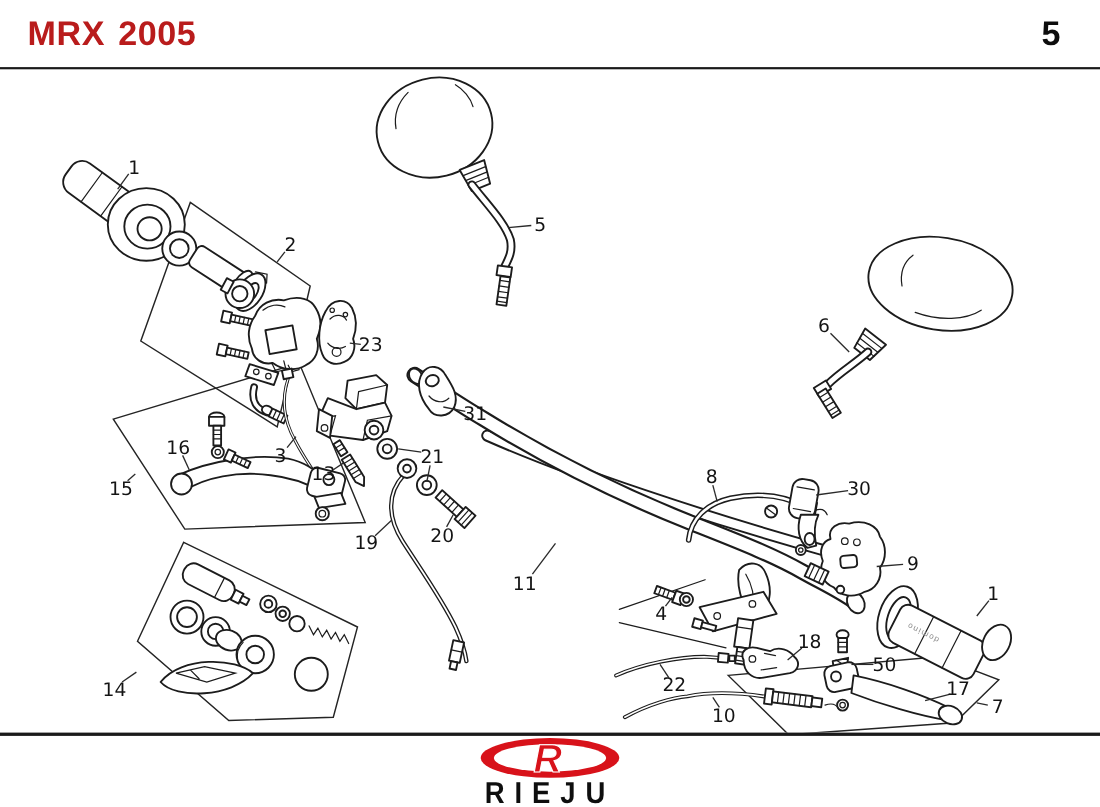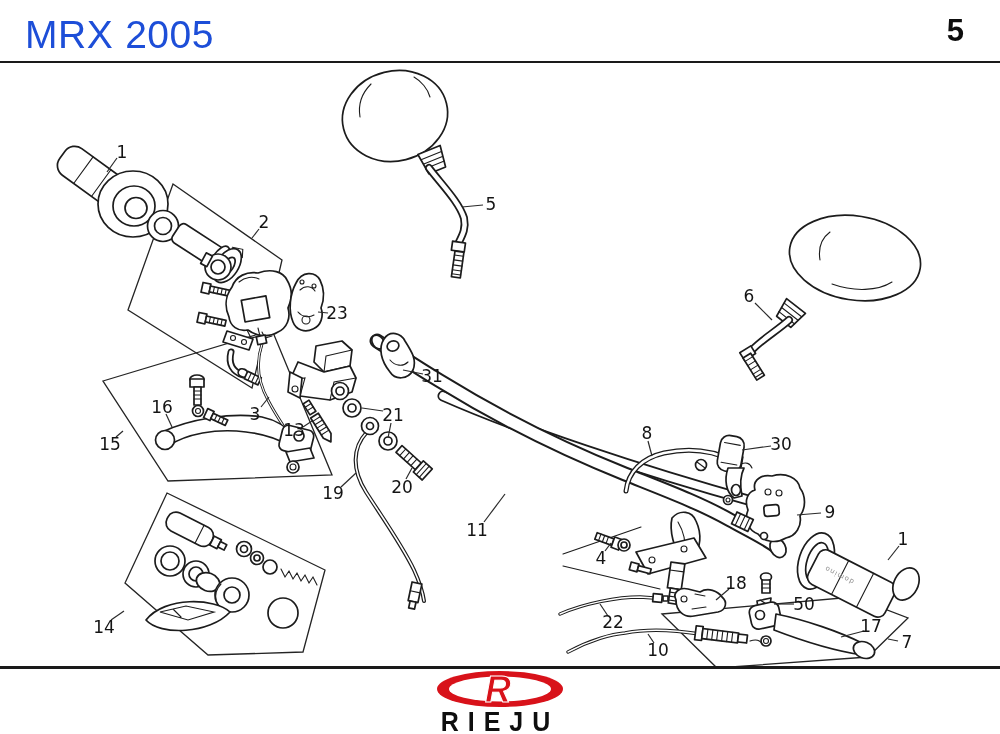--- a/index.html
+++ b/index.html
@@ -1,22 +1,22 @@
 <!DOCTYPE html>
 <html><head>
 <meta charset="utf-8">
 <style>
   html,body{margin:0;padding:0;background:#fff;}
   .page{position:relative;width:1000px;height:734px;background:#fff;overflow:hidden;
         font-family:"Liberation Sans","DejaVu Sans",sans-serif;}
   
   .hdr{position:absolute;top:0;left:0;width:1000px;height:61px;background:#fff;
        border-bottom:2.5px solid #1a1a1a;z-index:5;}
-  .hdr .title{position:absolute;left:25px;top:13px;font-size:39px;font-weight:normal;
-       letter-spacing:.5px;color:#1d4ed8;}
+  .hdr .title{position:absolute;left:25px;top:13px;font-size:31px;font-weight:bold;
+       letter-spacing:.5px;color:#b91c1c;}
   .hdr .title .yr{margin-left:12px;}
   .hdr .pageno{position:absolute;right:36px;top:13px;font-size:31px;font-weight:bold;color:#0d0d0d;}
   
   .ftr{position:absolute;top:666px;left:0;width:1000px;height:68px;background:#fff;
        border-top:3px solid #1a1a1a;z-index:5;text-align:center;}
   .logo-wrap{position:relative;width:210px;margin:0 auto;height:66px;}
   .brand{position:absolute;left:0;right:0;top:38px;font-size:25px;font-weight:bold;
        letter-spacing:9px;color:#0e0e0e;transform:scaleY(1.1);}
   
   #diagram{position:absolute;top:0;left:0;z-index:1;}

